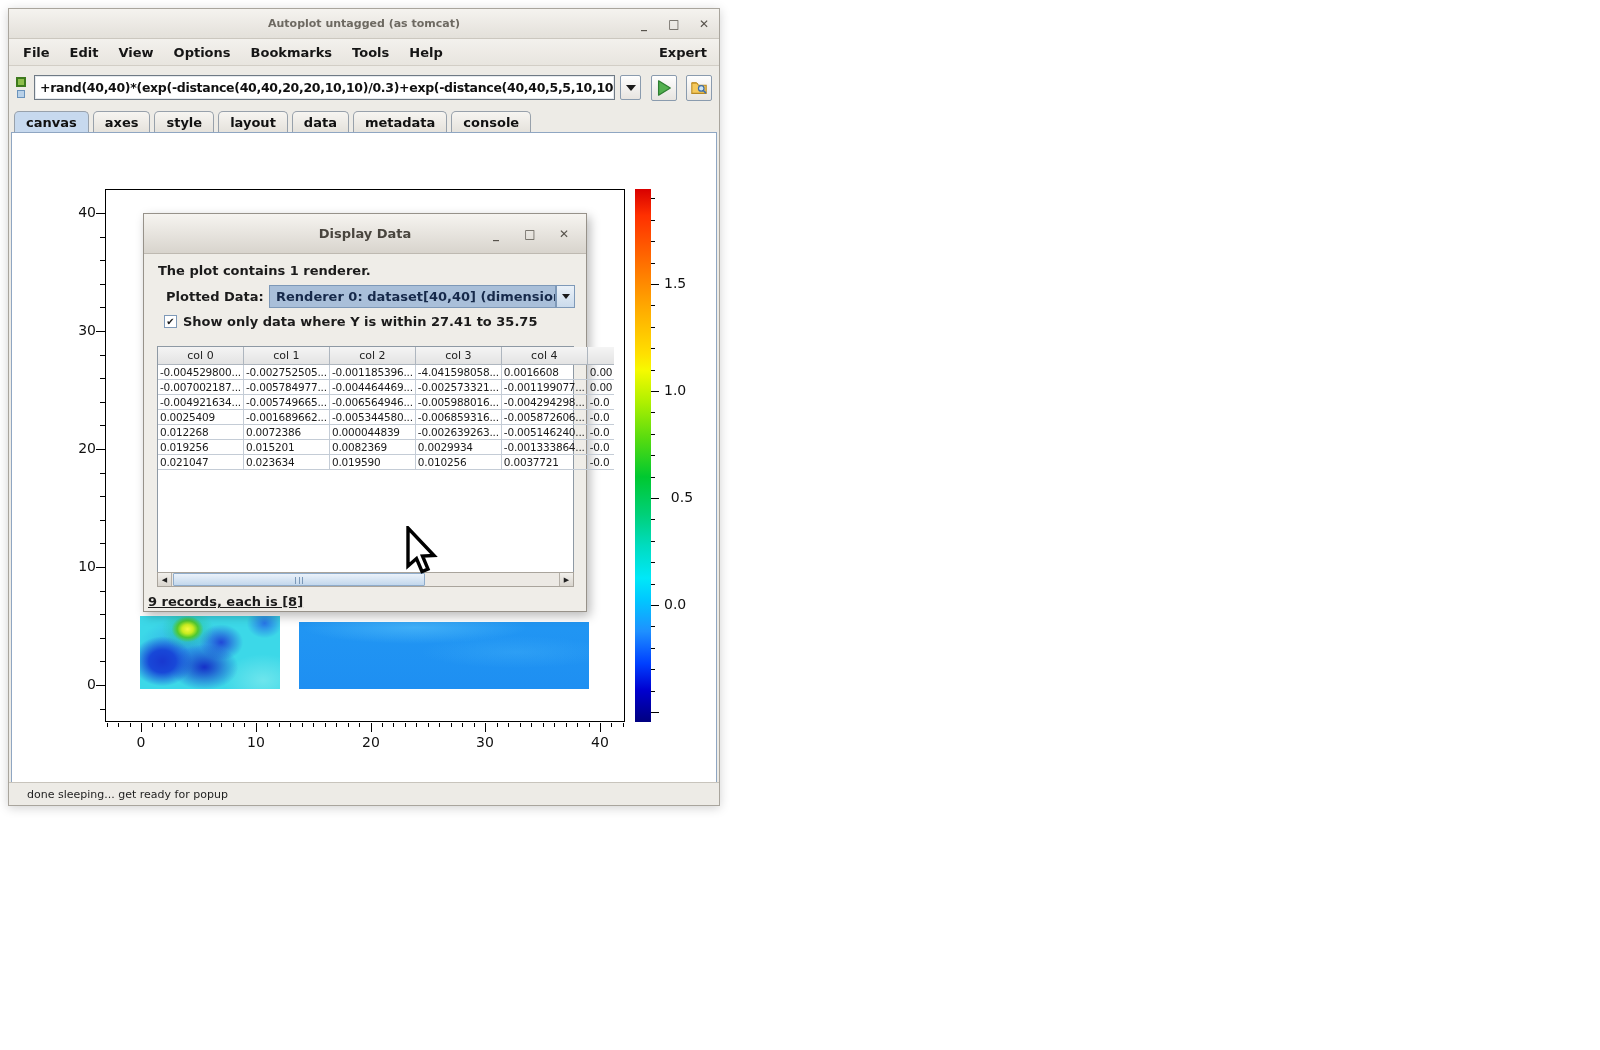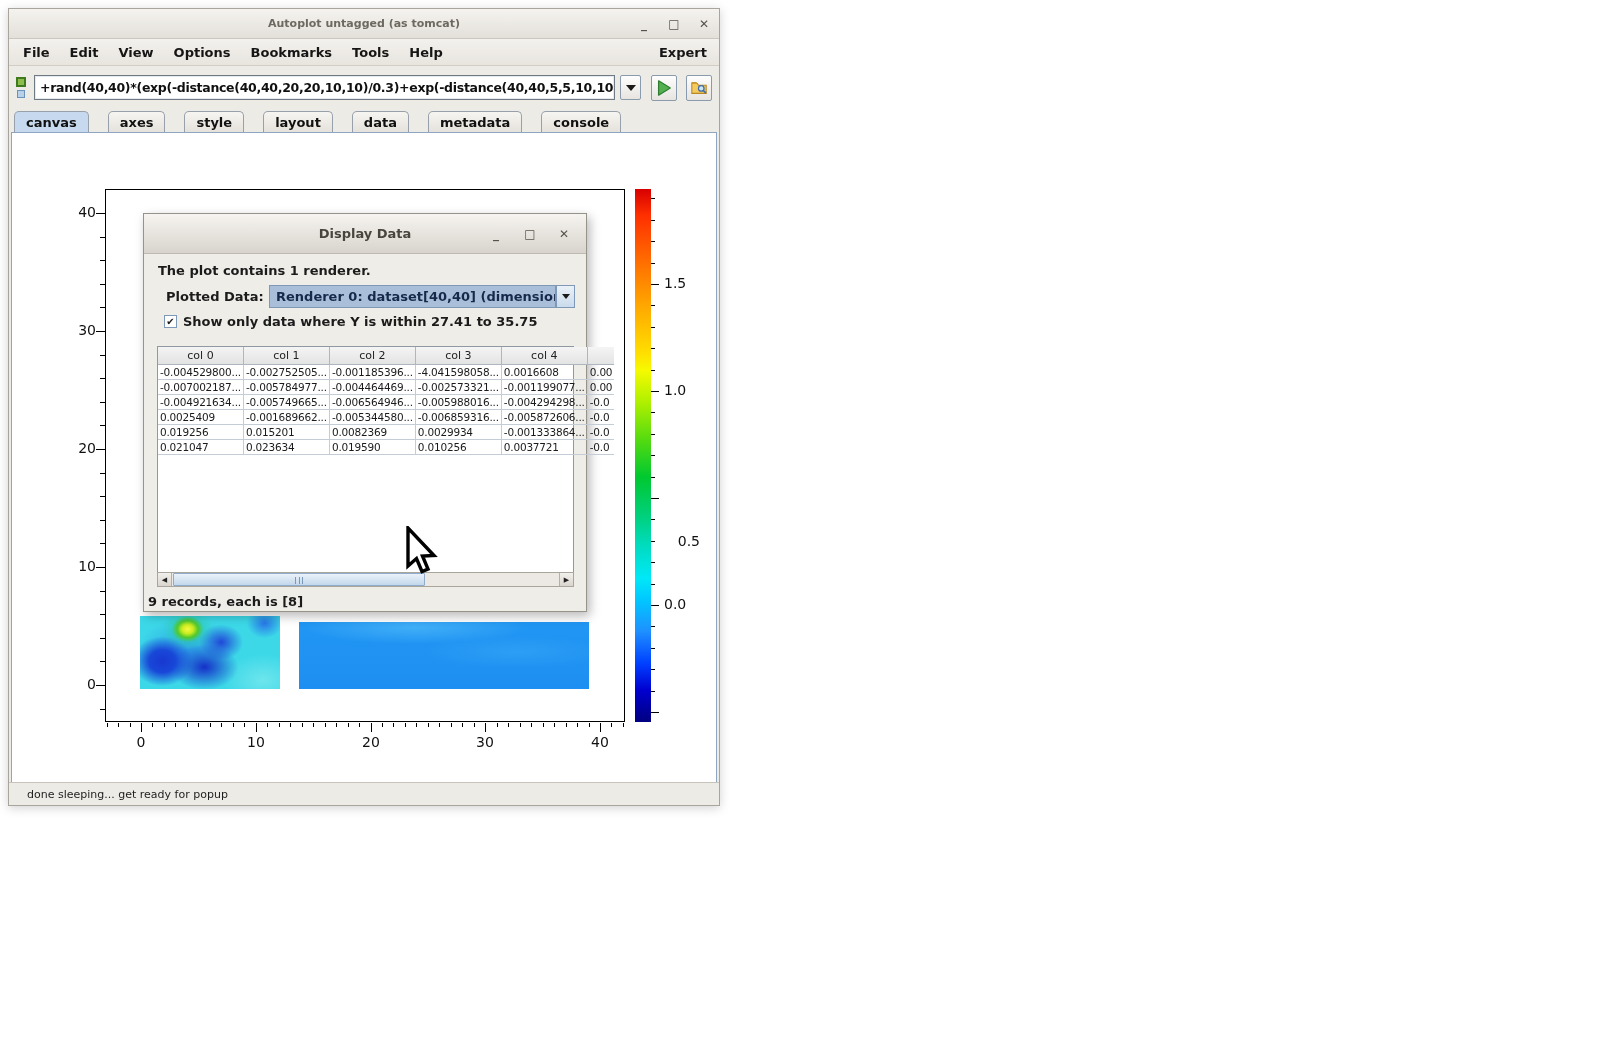--- a/index.html
+++ b/index.html
@@ -33,21 +33,21 @@
   .uri-field{flex:1;height:25px;background:#fff;border:1px solid #6F7A85;box-shadow:inset 0 0 0 1px #E6EAEE;
              display:flex;align-items:center;padding:0 5px;font-size:12.5px;font-weight:bold;color:#101010;
              white-space:nowrap;overflow:hidden;letter-spacing:-0.3px;}
   .btn{background:linear-gradient(#FEFEFE,#E7E4E0);border:1px solid #8A9BAE;border-radius:2px;
        display:flex;align-items:center;justify-content:center;}
   .uri-drop{width:21px;height:25px;}
   .caret{width:0;height:0;border-left:5px solid transparent;border-right:5px solid transparent;border-top:6px solid #1A1A1A;}
   .go-btn{width:26px;height:26px;margin-left:5px;}
   .inspect-btn{width:26px;height:26px;margin-left:4px;}
 
-  .tabbar{position:absolute;left:5px;top:101px;right:5px;height:22px;display:flex;align-items:flex-end;gap:19px;}
+  .tabbar{position:absolute;left:5px;top:101px;right:5px;height:22px;display:flex;align-items:flex-end;gap:4px;}
   .tab{height:21px;padding:0 11px;display:flex;align-items:center;font-size:13px;font-weight:bold;color:#111;
        background:linear-gradient(#F7F5F1,#E5E2DC);border:1px solid #98A1AB;border-bottom:none;border-radius:5px 5px 0 0;}
   .tab.active{background:#C7D9EE;}
 
   .canvas{position:absolute;left:2px;top:123px;width:706px;height:651px;background:#fff;
           border:1px solid #8FA6C2;overflow:hidden;}
 
   .plot-frame{position:absolute;left:93px;top:56px;width:520px;height:533px;border:1px solid #000;}
   .tick{position:absolute;background:#000;}
   .axlab{position:absolute;font-size:14px;color:#111;}
@@ -111,21 +111,21 @@
            border:1px solid #A9A49C;display:flex;}
   .scroll-btn{width:14px;height:100%;background:linear-gradient(#F2F0EC,#D9D5CE);border-right:1px solid #B4AFA7;
               display:flex;align-items:center;justify-content:center;font-size:7px;color:#222;}
   .scroll-btn.right{border-right:none;border-left:1px solid #B4AFA7;}
   .scroll-track{flex:1;position:relative;}
   .scroll-thumb{position:absolute;left:1px;top:0px;width:252px;height:13px;
                 background:linear-gradient(#EAF2FA,#C3D7EC);border:1px solid #8FACCB;border-radius:1px;}
   .grip{position:absolute;left:50%;top:3px;width:8px;height:7px;margin-left:-4px;
         border-left:1px solid #7A98B8;border-right:1px solid #7A98B8;}
   .grip:before{content:"";position:absolute;left:3px;top:0;width:1px;height:7px;background:#7A98B8;}
-  .records{position:absolute;left:4px;top:380px;font-size:13px;font-weight:bold;color:#1B1B1B;}
+  .records{position:absolute;left:4px;top:380px;font-size:13px;font-weight:bold;color:#1B1B1B;text-decoration:underline;}
 
   .cursor{position:absolute;left:393px;top:393px;}
 
   .statusbar{position:absolute;left:0;bottom:0;right:0;height:23px;background:#EDEBE6;
              border-top:1px solid #C8C4BC;display:flex;align-items:center;padding-left:18px;
              font-size:11px;color:#1E1E1E;}
 </style>
 </head>
 <body>
 
@@ -258,20 +258,28 @@
                   <td>-0.005988016...</td>
                   <td>-0.004294298...</td>
                   <td>-0.0</td>
                 </tr>
                 <tr>
                   <td>0.0025409</td>
                   <td>-0.001689662...</td>
                   <td>-0.005344580...</td>
                   <td>-0.006859316...</td>
                   <td>-0.005872606...</td>
+                  <td>-0.0</td>
+                </tr>
+                <tr>
+                  <td>0.012268</td>
+                  <td>0.0072386</td>
+                  <td>0.000044839</td>
+                  <td>-0.002639263...</td>
+                  <td>-0.005146240...</td>
                   <td>-0.0</td>
                 </tr>
                 <tr>
                   <td>0.019256</td>
                   <td>0.015201</td>
                   <td>0.0082369</td>
                   <td>0.0029934</td>
                   <td>-0.001333864...</td>
                   <td>-0.0</td>
                 </tr>
@@ -405,21 +413,21 @@
         <div class="tick" style="left: 639px; top: 215px; width: 4px; height: 1px;"></div>
         <div class="tick" style="left: 639px; top: 194px; width: 4px; height: 1px;"></div>
         <div class="tick" style="left: 639px; top: 172px; width: 4px; height: 1px;"></div>
         <div class="tick" style="left: 639px; top: 151px; width: 8px; height: 1px;"></div>
         <div class="tick" style="left: 639px; top: 130px; width: 4px; height: 1px;"></div>
         <div class="tick" style="left: 639px; top: 108px; width: 4px; height: 1px;"></div>
         <div class="tick" style="left: 639px; top: 87px; width: 4px; height: 1px;"></div>
         <div class="tick" style="left: 639px; top: 65px; width: 4px; height: 1px;"></div>
         <div class="axlab cblab" style="left: 652px; top: 142px; width: 36px; text-align: left;">1.5</div>
         <div class="axlab cblab" style="left: 652px; top: 249px; width: 36px; text-align: left;">1.0</div>
-        <div class="axlab cblab" style="left: 652px; top: 356px; width: 36px; text-align: right; margin-top: 44px;">0.5</div>
+        <div class="axlab cblab" style="left: 652px; top: 356px; width: 36px; text-align: center;">0.5</div>
         <div class="axlab cblab" style="left: 652px; top: 463px; width: 36px; text-align: left;">0.0</div>
       </div>
 
     <div class="statusbar">
       <span>done sleeping... get ready for popup</span>
     </div>
 
   </div>
 </div>
 

